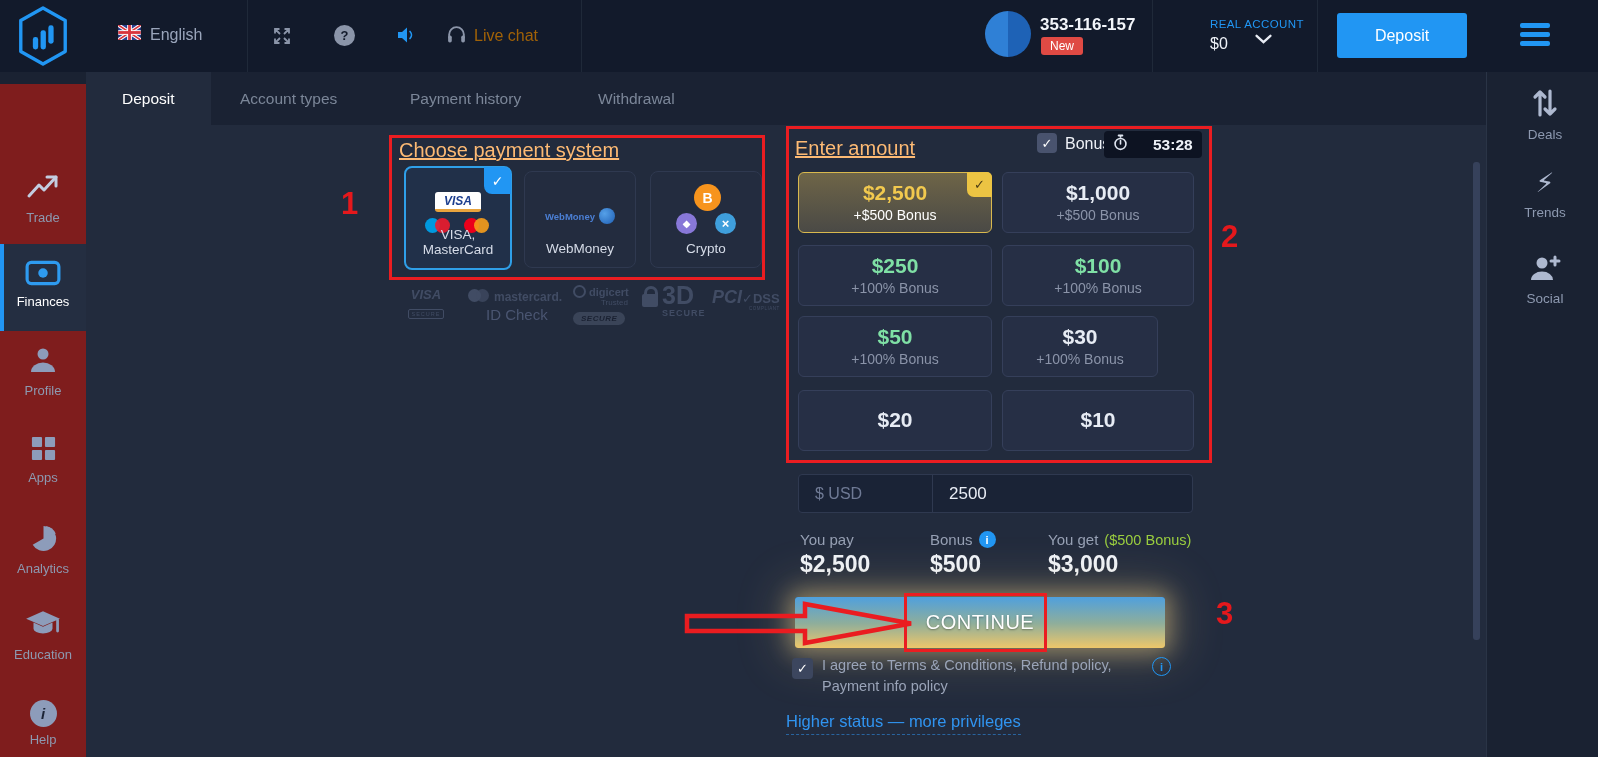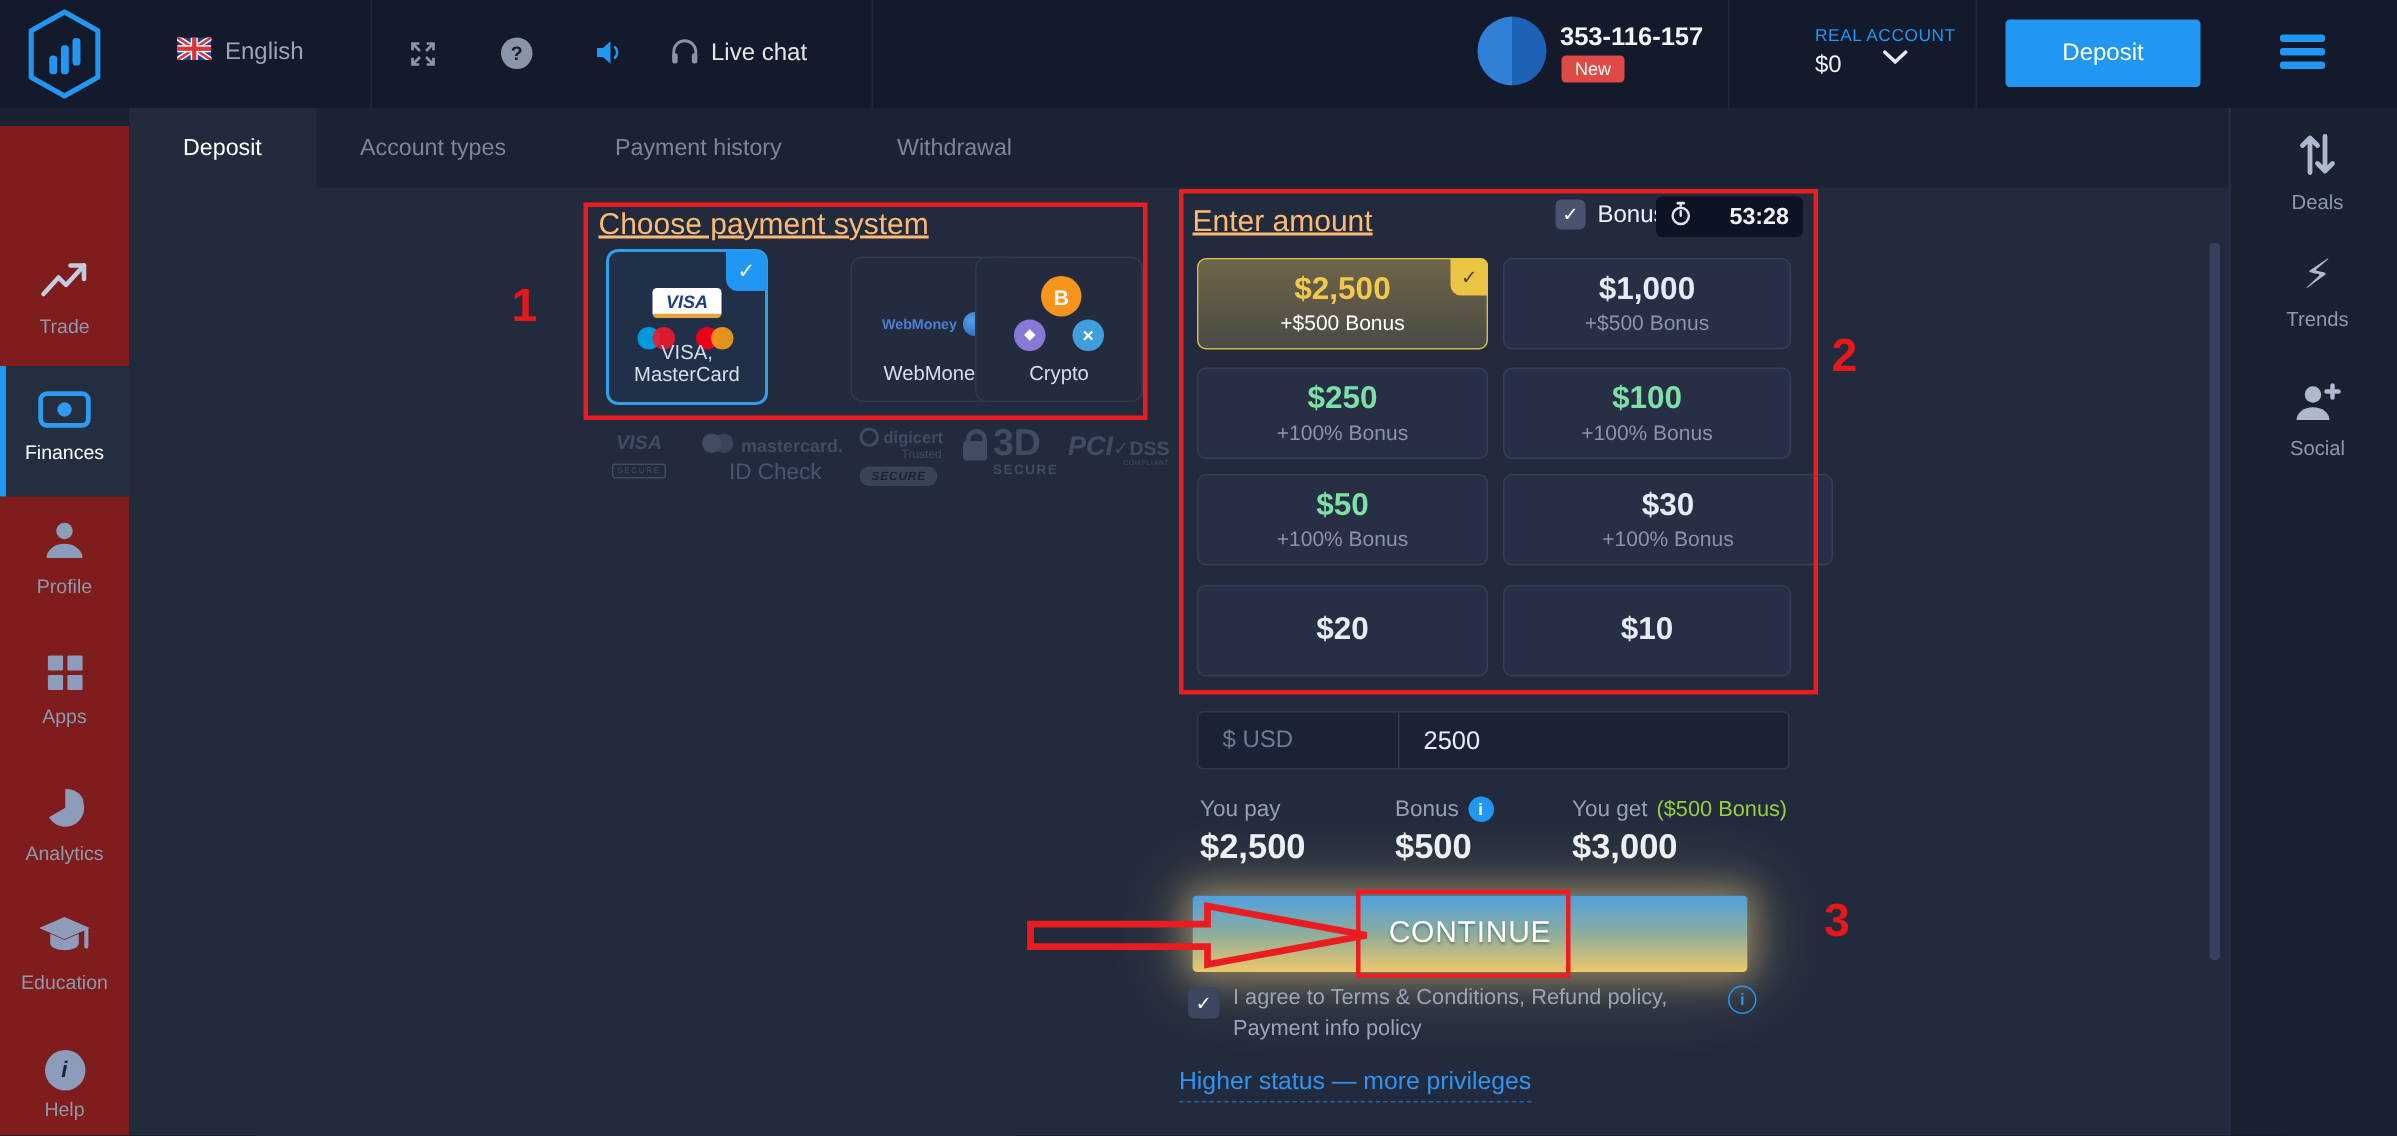--- a/index.html
+++ b/index.html
@@ -5,21 +5,21 @@
   html,body{margin:0;padding:0;background:#10182a;font-family:"Liberation Sans","DejaVu Sans",sans-serif;}
   .app{position:relative;width:1598px;height:757px;background:#1a2232;overflow:hidden;}
   .abs{position:absolute;}
 
   
   .topbar{position:absolute;left:0;top:0;width:1598px;height:72px;background:#121a2b;}
   .vsep{position:absolute;top:0;width:1px;height:72px;background:#1f2939;}
   .lang-label{color:#9aa5bb;font-size:16px;}
   .icon-circle-q{width:21px;height:21px;border-radius:50%;background:#8b95a9;color:#121a2b;
     font-size:13px;font-weight:bold;display:flex;align-items:center;justify-content:center;}
-  .livechat-label{color:#e5e5e5;font-size:16px;}
+  .livechat-label{color:#a16207;font-size:16px;}
   .avatar{width:46px;height:46px;border-radius:50%;background:linear-gradient(90deg,#2f80d6 0 50%,#1e62b6 50% 100%);}
   .acct-id{color:#f2f5fa;font-size:17px;font-weight:600;}
   .new-badge{background:#df4a44;color:#fff;font-size:12px;padding:2px 9px;border-radius:3px;}
   .real-acct{color:#2196f3;font-size:11.5px;letter-spacing:.4px;}
   .balance{color:#eef2f8;font-size:16px;}
   .deposit-btn{width:130px;height:45px;background:#2196f3;border:none;border-radius:3px;color:#fff;
     font-size:16px;font-family:inherit;display:flex;align-items:center;justify-content:center;cursor:pointer;}
   .burger span{display:block;width:30px;height:4.5px;border-radius:2px;background:#2196f3;margin-bottom:4.5px;}
 
   
@@ -275,21 +275,21 @@
         <i style="left:0;background:#0099df;"></i>
         <i style="left:10px;background:#ed1c2e;opacity:.9;"></i>
       </span>
     <span class="pair" style="left:58px;">
         <i style="left:0;background:#eb001b;"></i>
         <i style="left:10px;background:#f79e1b;opacity:.9;"></i>
       </span>
     <span class="card-label">VISA, MasterCard</span>
   </div>
 
-  <div class="pay-card" style="left:524px;top:171px;width:112px;height:97px;margin-left:43px;">
+  <div class="pay-card" style="left:524px;top:171px;width:112px;height:97px;">
     <span class="wm-logo">
       <span class="wm-text">WebMoney</span>
         <span class="wm-globe"></span>
     </span>
     <span class="card-label">WebMoney</span>
   </div>
 
   <div class="pay-card" style="left:650px;top:171px;width:112px;height:97px;">
     <span class="coin" style="left:43px;top:12px;width:27px;height:27px;background:#f7941d;font-size:14px;">B</span>
     <span class="coin" style="left:25px;top:41px;width:21px;height:21px;background:#8878d8;font-size:10px;">◆</span>
@@ -355,21 +355,21 @@
     <div class="t-bonus">+100% Bonus</div>
   </div>
   <div class="tile c-green" style="left:1002px;top:245px;width:192px;">
     <div class="t-amt">$100</div>
     <div class="t-bonus">+100% Bonus</div>
   </div>
   <div class="tile c-green" style="left:798px;top:316px;">
     <div class="t-amt">$50</div>
     <div class="t-bonus">+100% Bonus</div>
   </div>
-  <div class="tile c-white" style="left:1002px;top:316px;width:220px;">
+  <div class="tile c-white" style="left:1002px;top:316px;width:156px;">
     <div class="t-amt">$30</div>
     <div class="t-bonus">+100% Bonus</div>
   </div>
   <div class="tile c-white single" style="left:798px;top:390px;">
     <div class="t-amt">$20</div>
   </div>
   <div class="tile c-white single" style="left:1002px;top:390px;width:192px;">
     <div class="t-amt">$10</div>
   </div>
 

